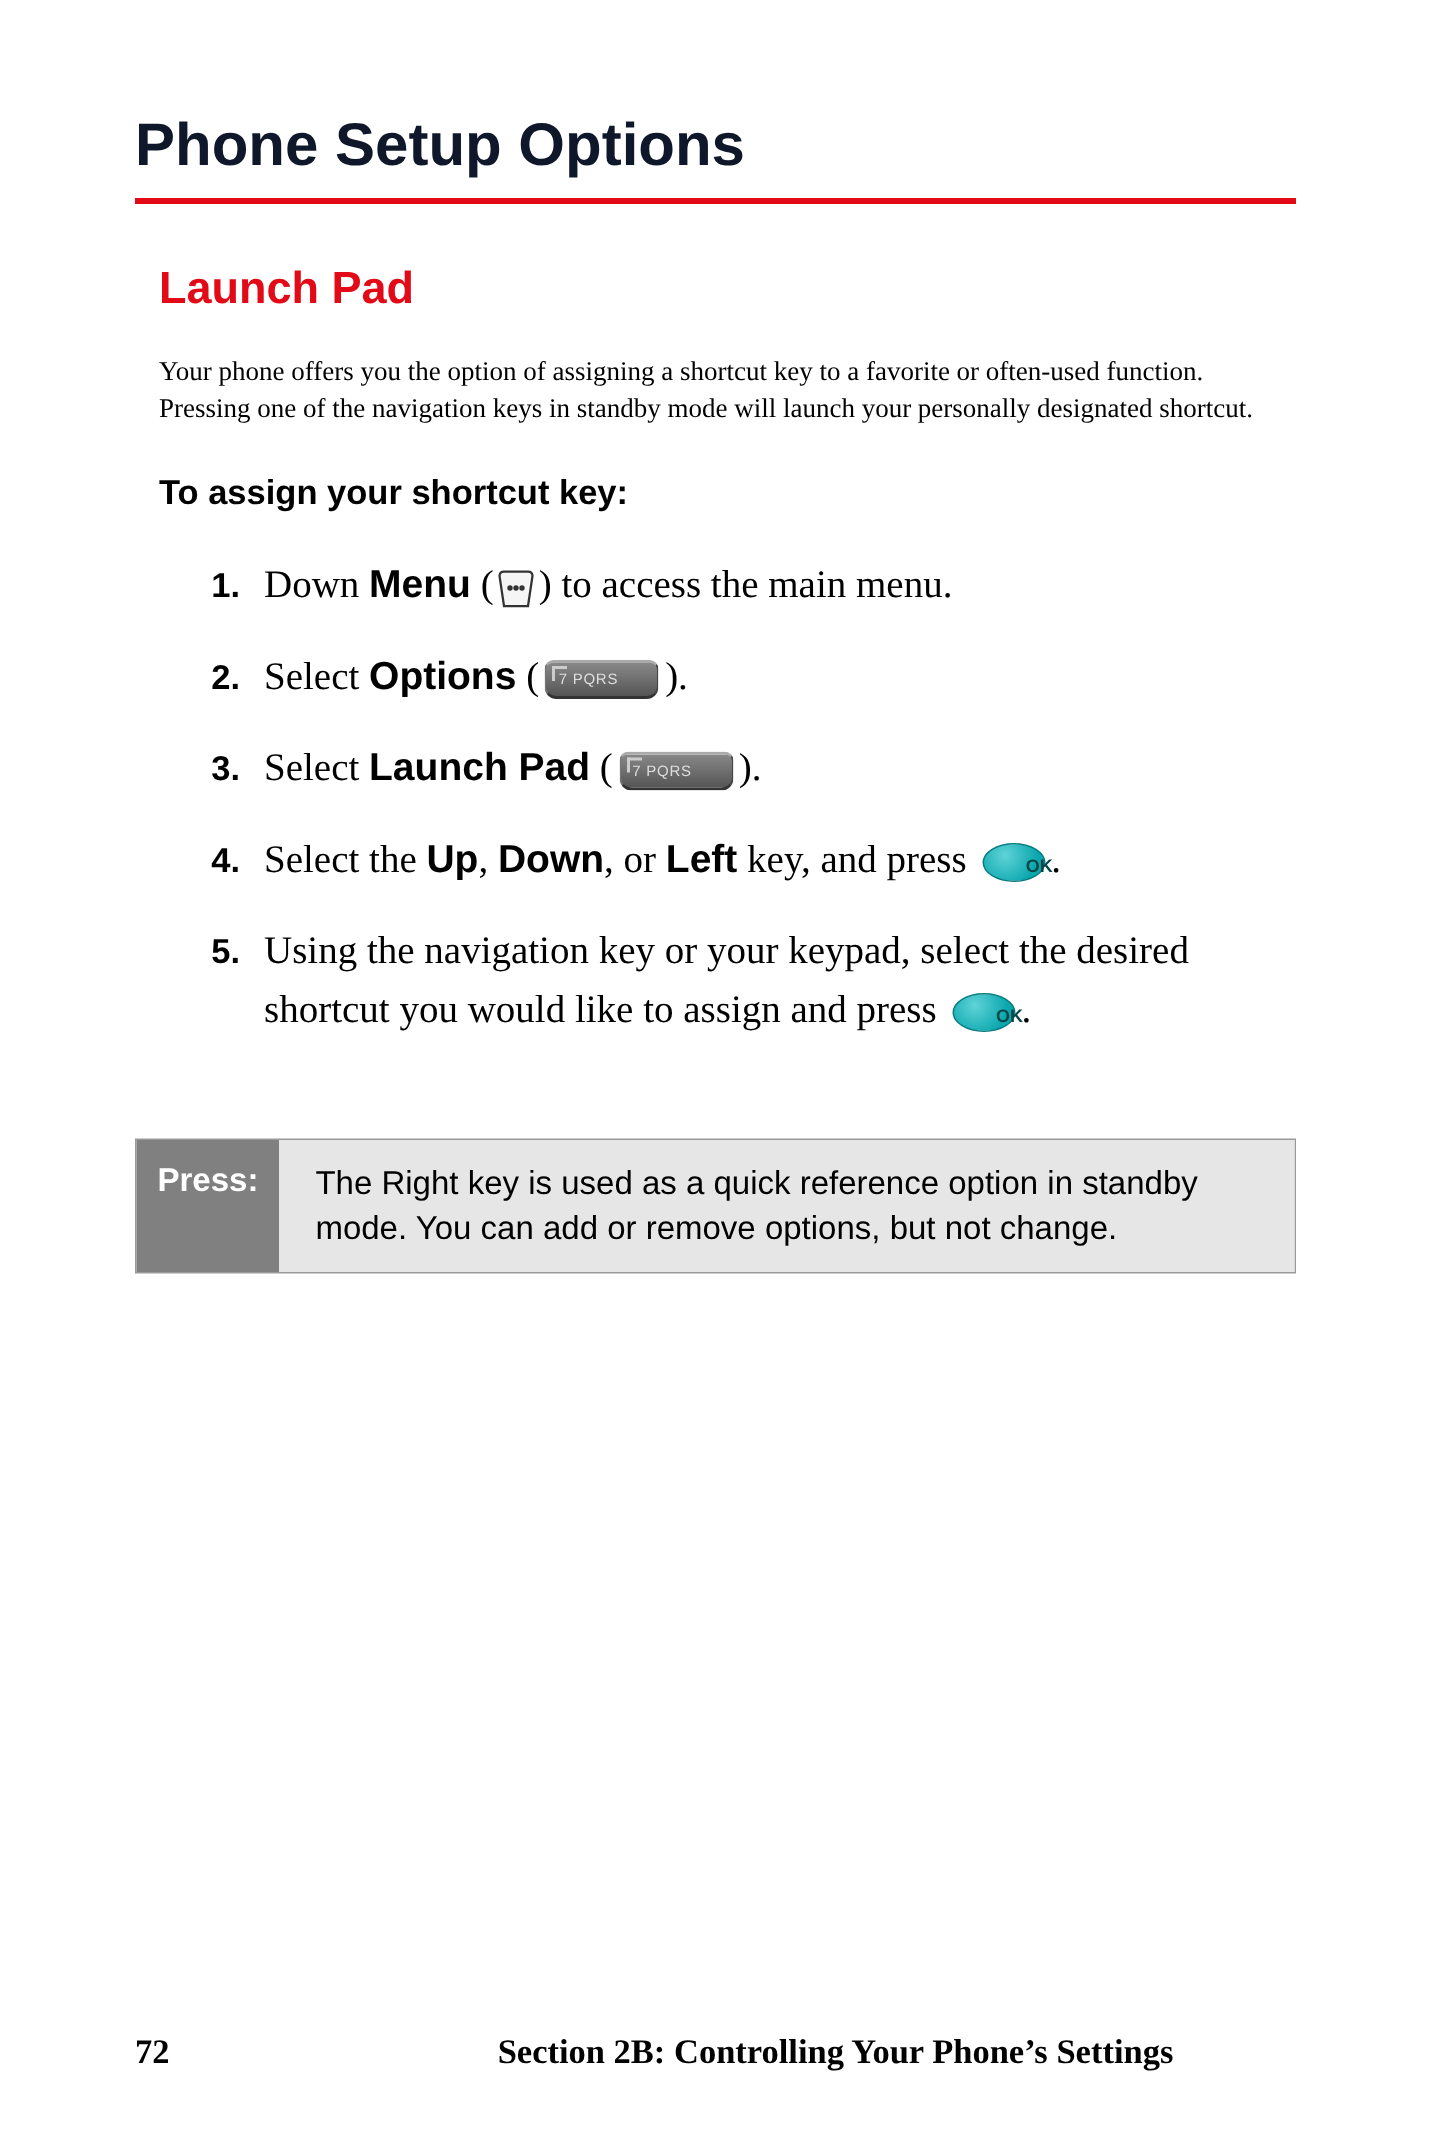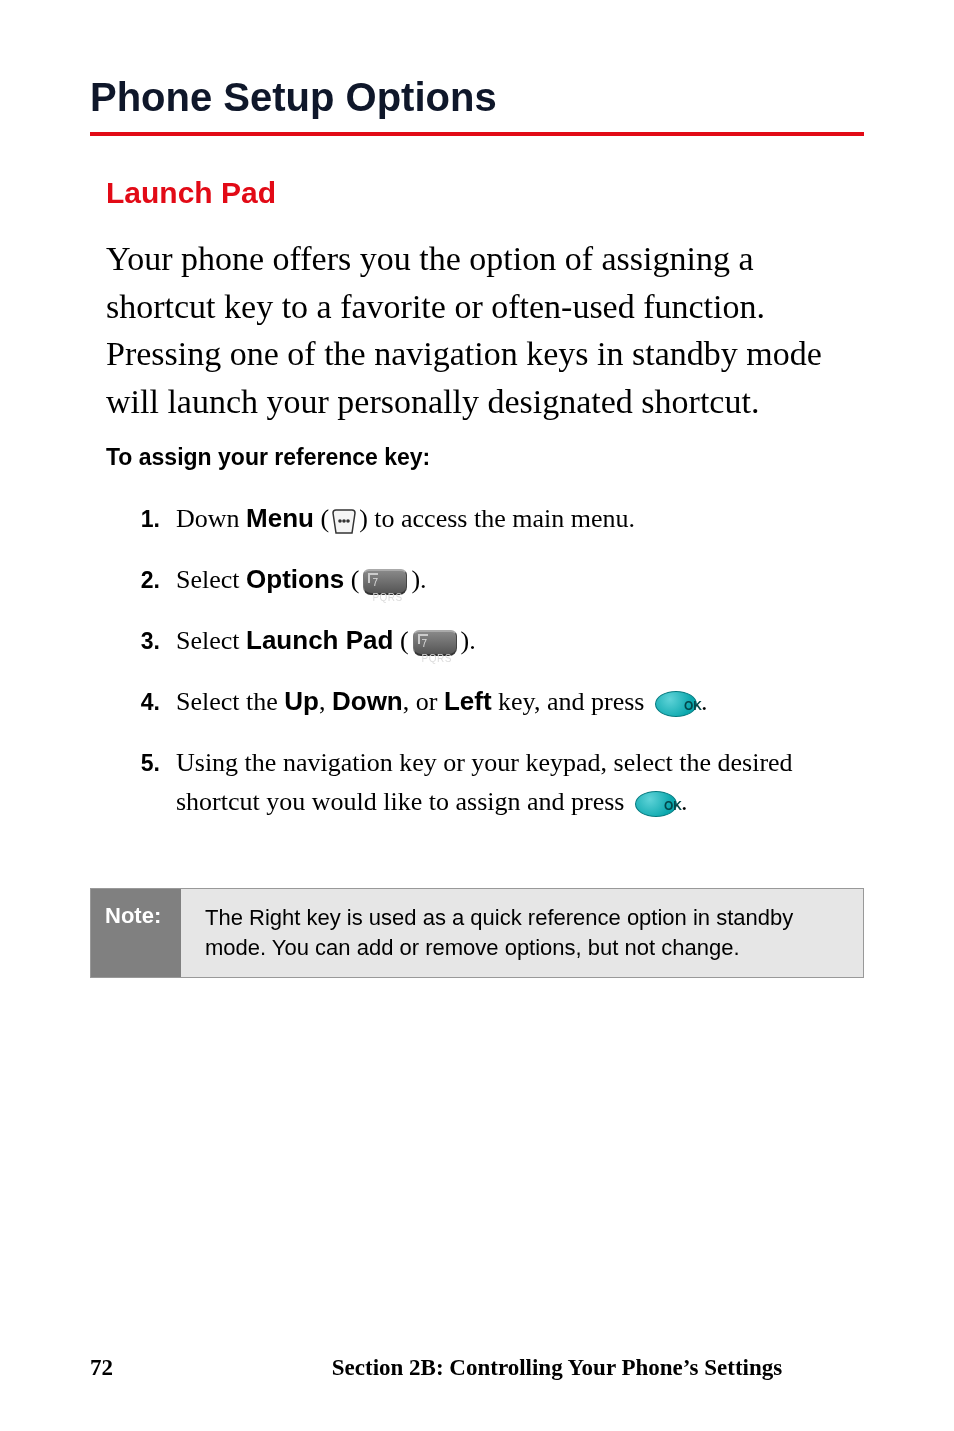--- a/index.html
+++ b/index.html
@@ -23,24 +23,24 @@
     }
     .section-heading {
       font-family: Arial, Helvetica, sans-serif;
       font-weight: bold;
       color: #e20a16;
       font-size: 30px;
       margin-left: 16px;
       margin-bottom: 25px;
     }
     .body-para {
-      font-size: 34px;
+      font-size: 18px;
       line-height: 1.4;
       margin-left: 16px;
-      margin-bottom: 19px;
+      margin-bottom: 30px;
     }
     .sub-heading {
       font-family: Arial, Helvetica, sans-serif;
       font-weight: bold;
       font-size: 23px;
       margin-left: 16px;
       margin-bottom: 28px;
     }
     .steps {
       list-style: none;
@@ -72,21 +72,21 @@
       display: inline-block;
       vertical-align: middle;
       width: 28px;
       height: 28px;
       margin: 0 1px;
     }
     .icon-dots svg { width: 100%; height: 100%; }
     .icon-key {
       display: inline-block;
       vertical-align: middle;
-      width: 44px;
+      width: 76px;
       height: 26px;
       background: linear-gradient(#888, #555);
       border-radius: 6px 6px 8px 8px;
       border-top: 2px solid #aaa;
       border-left: 1px solid #777;
       border-right: 1px solid #444;
       border-bottom: 2px solid #333;
       position: relative;
       margin: 0 4px;
     }
@@ -170,21 +170,21 @@
 <body>
 
 <div class="page">
 
   <h1 class="page-title">Phone Setup Options</h1>
 
   <h2 class="section-heading">Launch Pad</h2>
 
   <p class="body-para">Your phone offers you the option of assigning a shortcut key to a favorite or often-used function. Pressing one of the navigation keys in standby mode will launch your personally designated shortcut.</p>
 
-  <p class="sub-heading">To assign your reference key:</p>
+  <p class="sub-heading">To assign your shortcut key:</p>
 
   <ol class="steps">
 
     <li>
       <span class="step-num">1.</span>
       <span class="step-text">
         <span>Down </span><span class="bold-sans">Menu</span><span> (</span><span class="icon-dots"><svg viewBox="0 0 28 28">
               <path d="M6 26 L3 6 Q3 3 6 3 L22 3 Q25 3 25 6 L22 26 Z" fill="#f5f5f5" stroke="#333" stroke-width="1.5"></path>
               <circle cx="10" cy="14" r="1.8" fill="#333"></circle>
               <circle cx="14" cy="14" r="1.8" fill="#333"></circle>
@@ -217,21 +217,21 @@
     <li>
       <span class="step-num">5.</span>
       <span class="step-text">
         <span>Using the navigation key or your keypad, select the desired shortcut you would like to assign and press </span><span class="icon-ok"><span>OK</span></span><span>.</span>
       </span>
     </li>
 
   </ol>
 
   <div class="note-box">
-    <div class="note-label">Note:</div>
+    <div class="note-label">Press:</div>
     <div class="note-text">The Right key is used as a quick reference option in standby mode. You can add or remove options, but not change.</div>
   </div>
 
   <div class="footer">
     <span class="page-number">72</span>
     <span class="footer-title">Section 2B: Controlling Your Phone’s Settings</span>
   </div>
 
 </div>
 

